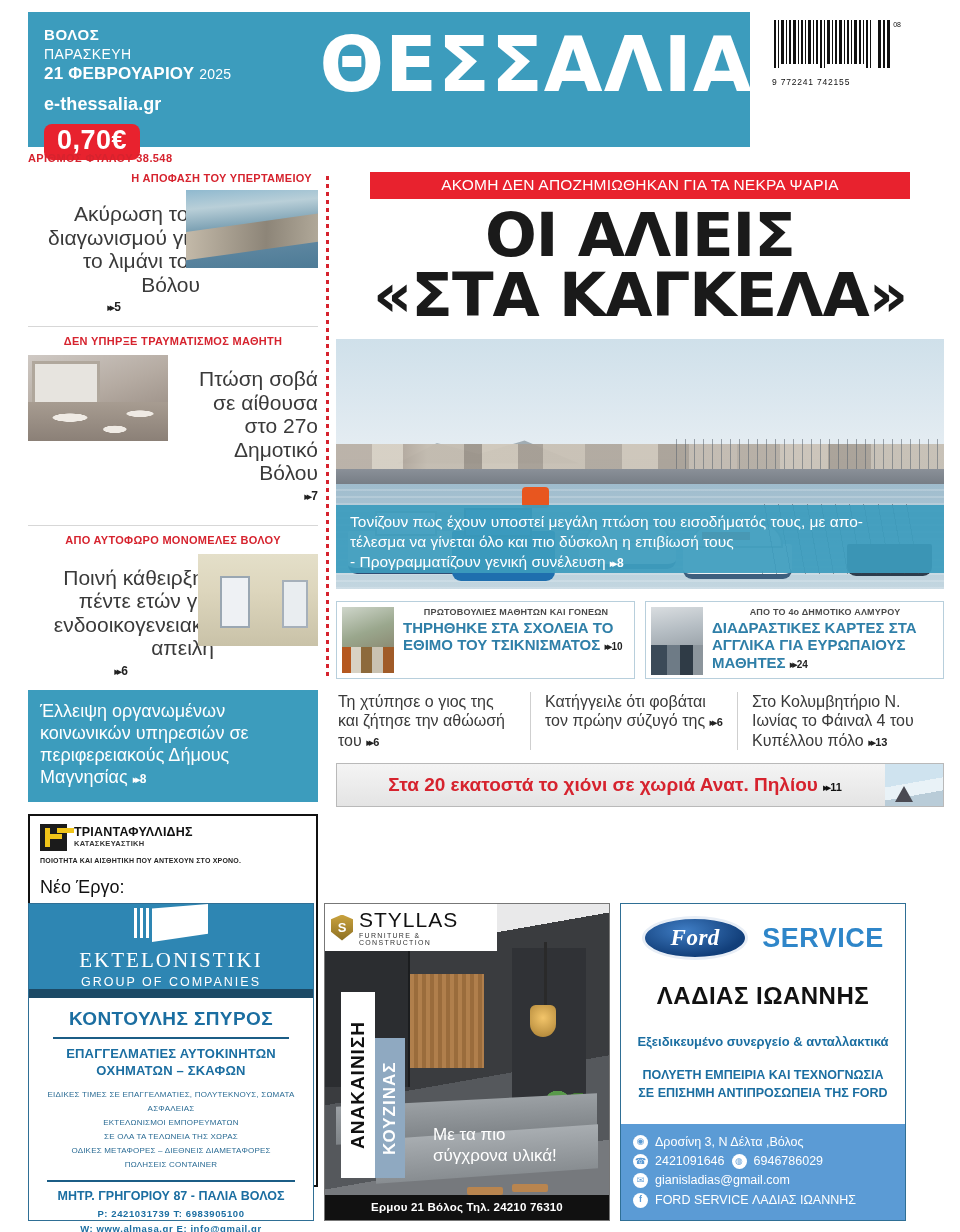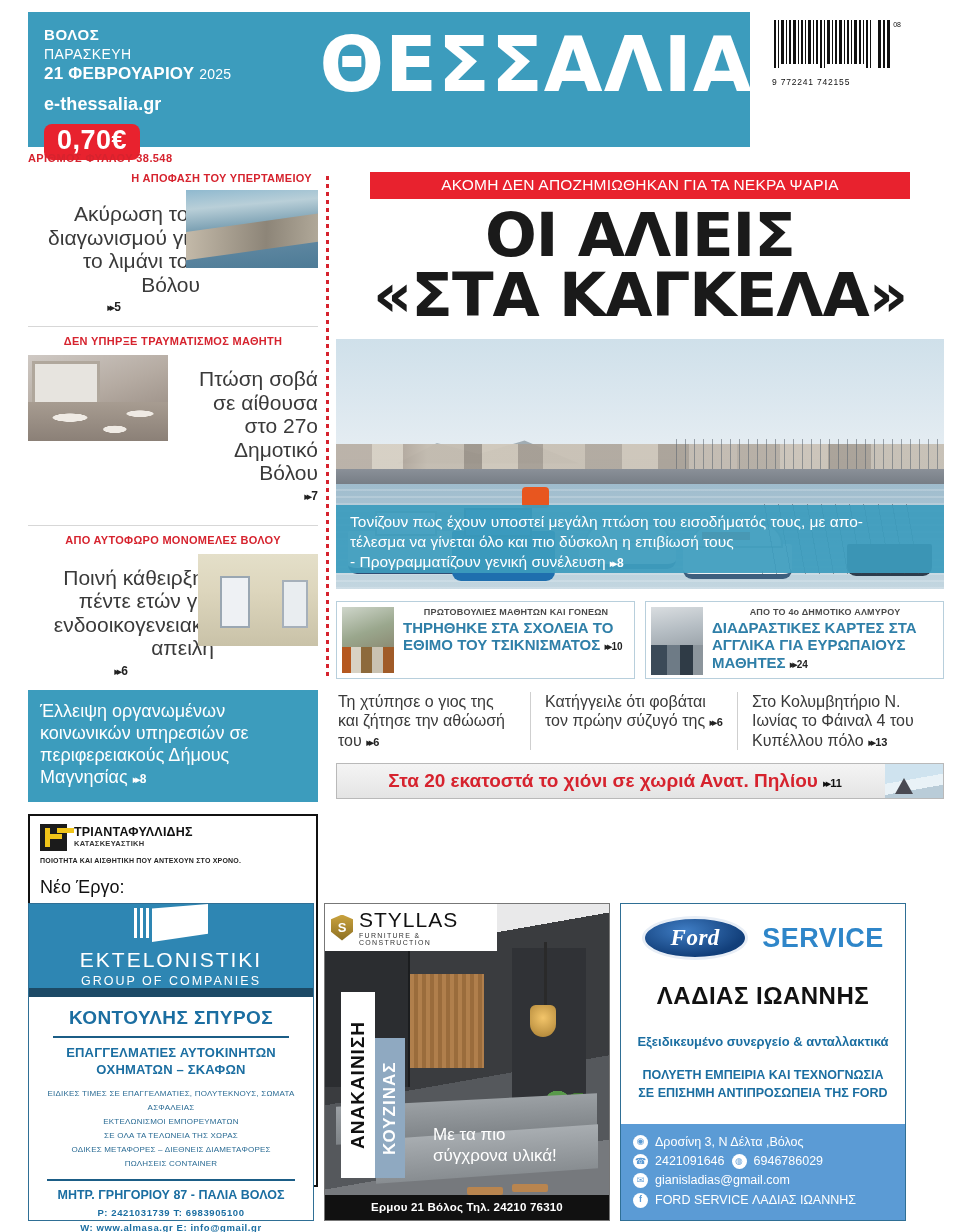--- a/index.html
+++ b/index.html
@@ -253,21 +253,21 @@
   
   .briefs { display:flex; margin-top: 13px; }
   .brief { flex:1; padding: 0 14px; font-size: 16px; line-height: 1.22; color:#3a3a3a; }
   .brief:first-child { padding-left: 2px; }
   .brief + .brief { border-left: 1px solid #cfcfcf; }
   .brief .pg { font-size:11px; }
 
   .snow-bar {
     margin-top: 13px; border:1px solid #b9b9b9;
     background: linear-gradient(#f4f4f4,#e4e4e4);
-    height: 36px; display:flex; align-items:center; position:relative; overflow:hidden;
+    height: 44px; display:flex; align-items:center; position:relative; overflow:hidden;
   }
   .snow-text {
     flex:1; text-align:center; color:#d6232e; font-size: 19px; font-weight: 800; padding-left: 8px;
   }
   .snow-text .pg { color:#111; font-size:11px; }
   .snow-img {
     width: 58px; height:100%; flex:0 0 58px;
     background: linear-gradient(170deg,#cfe3ef 0 45%, #e9f2f7 45% 70%, #b9ccd8 70% 100%);
     position:relative;
   }
@@ -288,21 +288,21 @@
   }
   .ad1-mark { width:74px; height:38px; position:relative; margin-bottom:6px; }
   .ad1-mark::before{
     content:""; position:absolute; left:0; top:4px; width:18px; height:30px;
     background: repeating-linear-gradient(90deg,#fff 0 3px, transparent 3px 6px);
   }
   .ad1-mark::after{
     content:""; position:absolute; left:18px; top:0; width:56px; height:38px; background:#fff;
     clip-path: polygon(0 12%, 100% 0, 100% 78%, 0 100%);
   }
-  .ad1-name { font-size: 21px; font-weight: 400; letter-spacing: 2px; }
+  .ad1-name { font-size: 21px; font-weight: 400; letter-spacing: 2px; font-family: Liberation Serif, serif; }
   .ad1-sub  { font-size: 12.5px; letter-spacing: 2px; margin-top: 2px; }
   .ad1-body { flex:1; padding: 10px 8px 8px; text-align:center; color:#1d5d87; }
   .ad1-h { font-size: 19px; font-weight: 800; letter-spacing:.4px; color:#1b6ea1; }
   .ad1-rule { height:2px; background:#1b5d86; margin: 7px 16px; }
   .ad1-h2 { font-size: 13px; font-weight: 800; line-height:1.3; color:#1b6ea1; letter-spacing:.2px;}
   .ad1-lines { font-size: 8px; line-height: 1.75; margin-top: 8px; color:#2a6b94; letter-spacing:.2px;}
   .ad1-rule2 { height:2px; background:#1b5d86; margin: 8px 10px 7px; }
   .ad1-addr { font-size: 12.5px; font-weight: 800; color:#1b6ea1; }
   .ad1-ph { font-size: 9.5px; font-weight: 700; margin-top: 5px; letter-spacing:.6px; color:#1b6ea1;}
   .ad1-web { font-size: 9.5px; font-weight: 700; margin-top: 4px; letter-spacing:.6px; color:#1b6ea1;}

